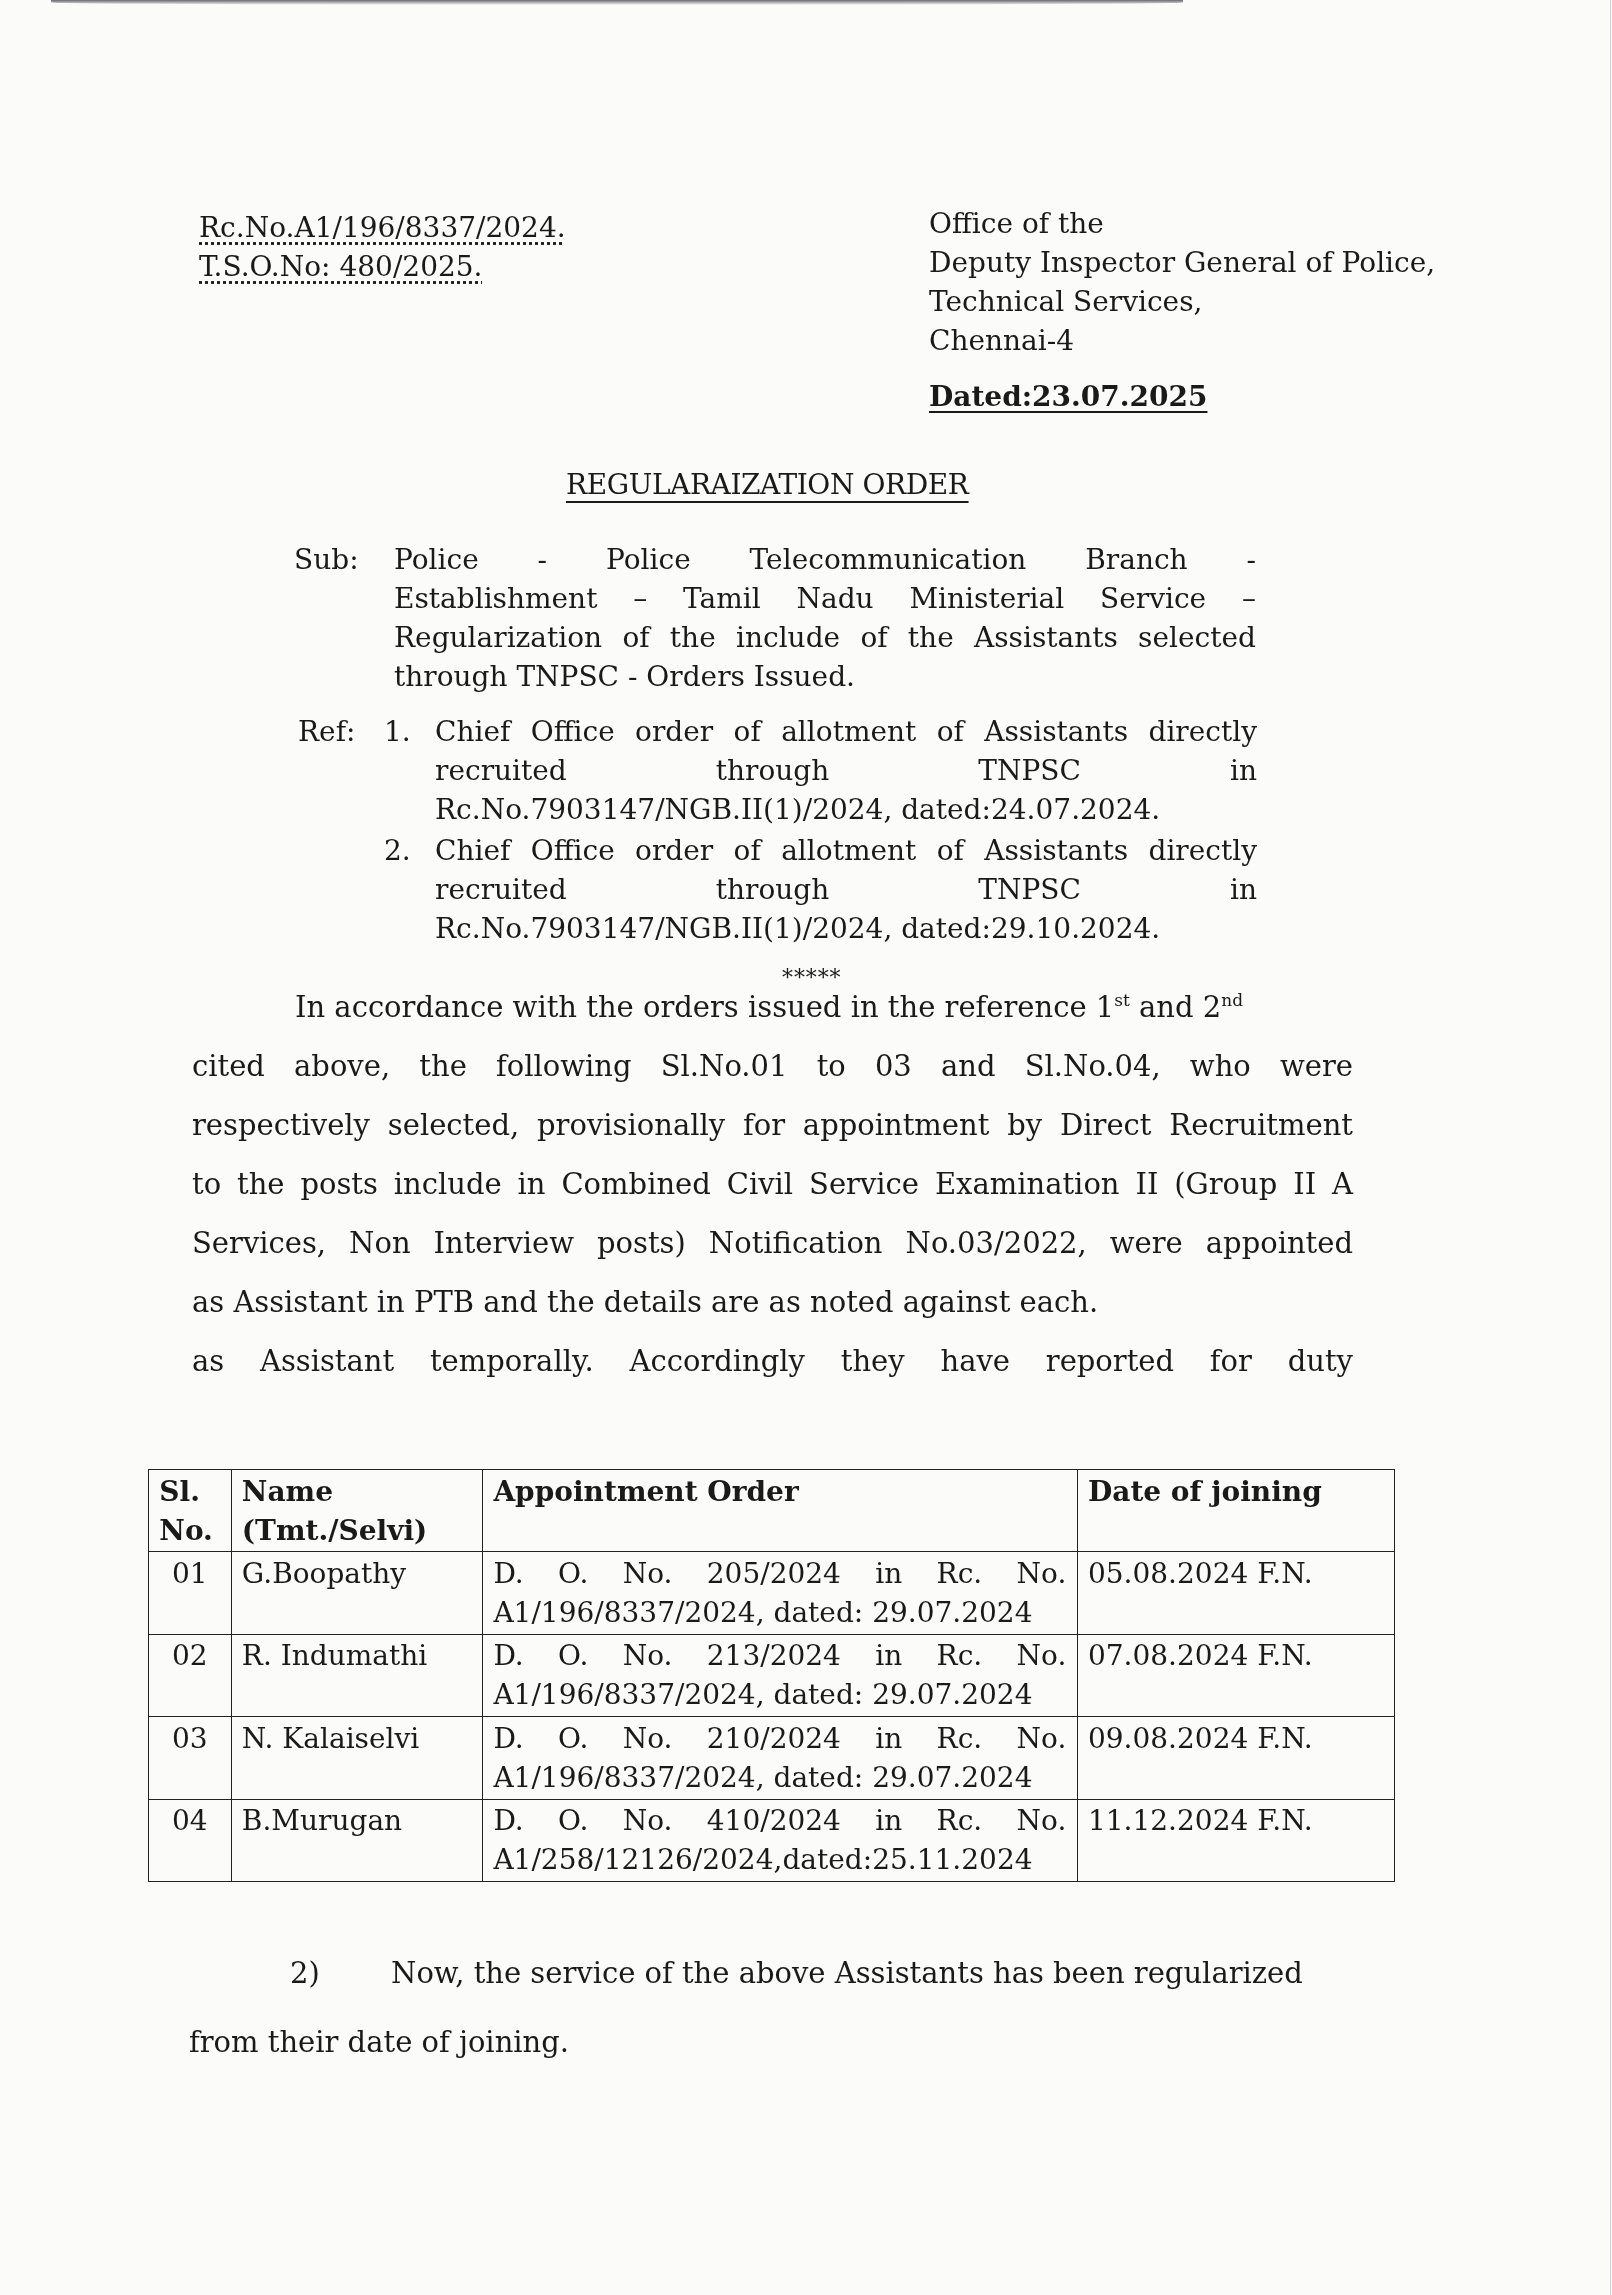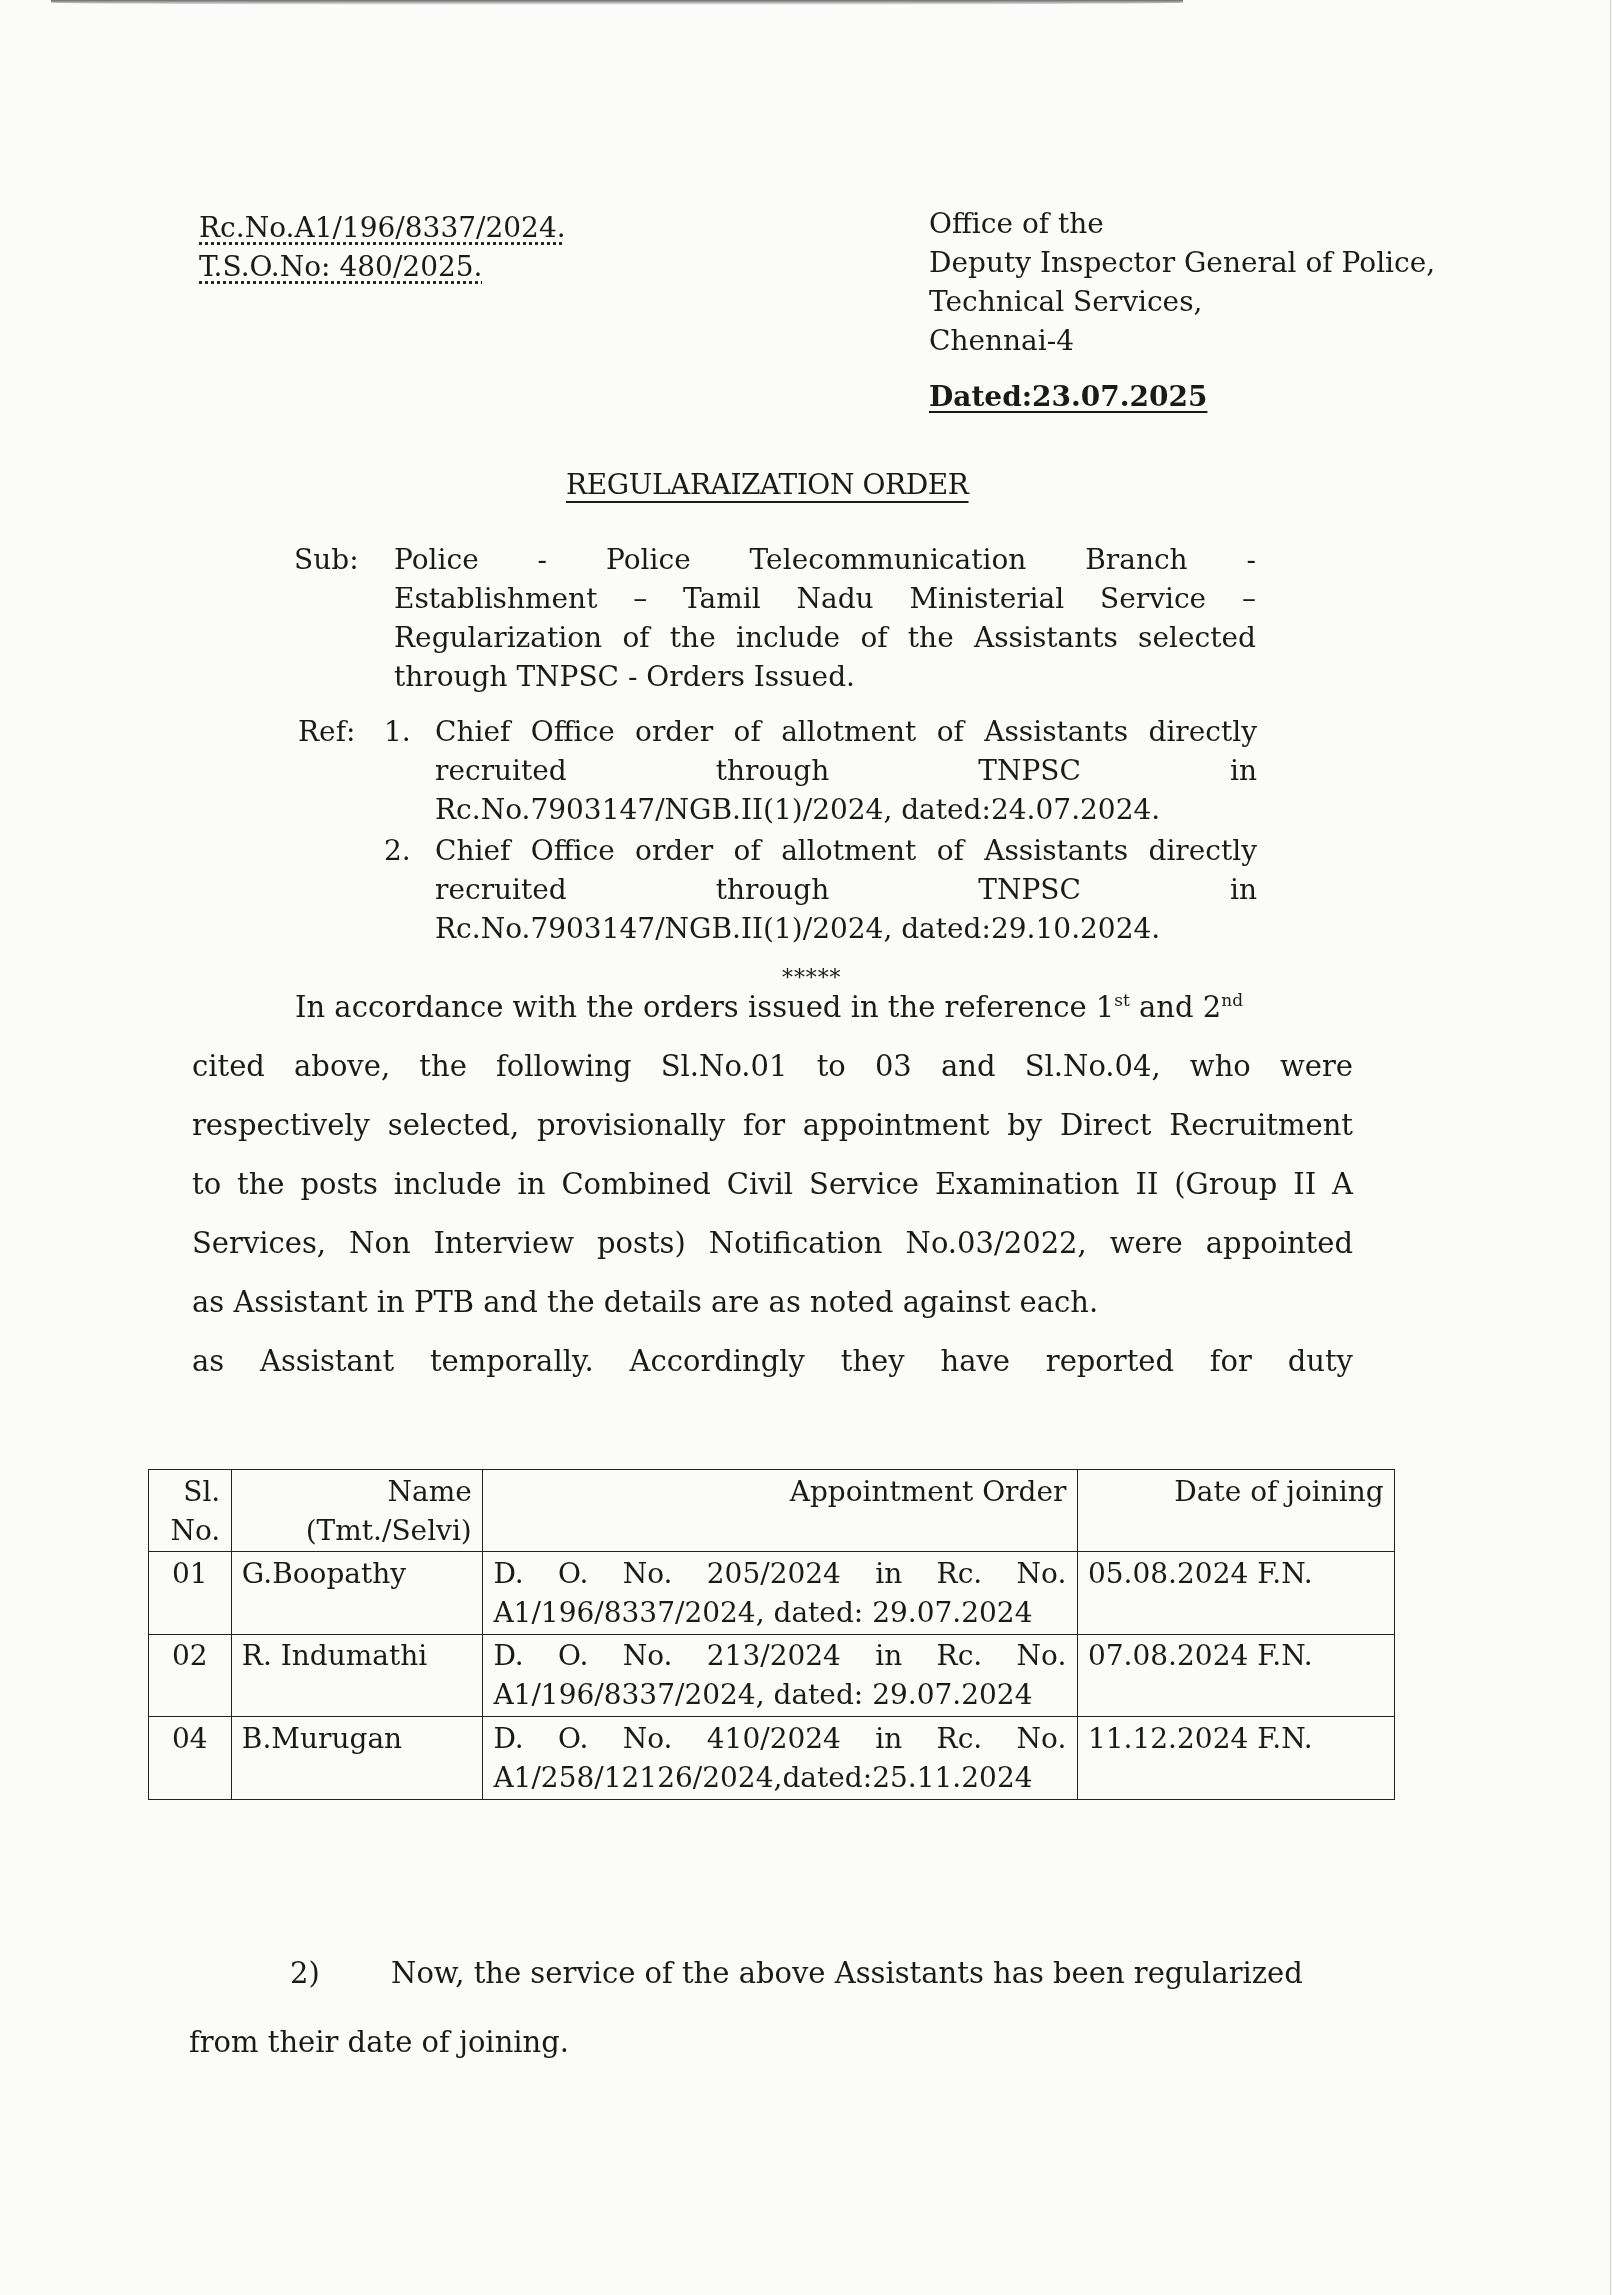--- a/index.html
+++ b/index.html
@@ -46,21 +46,21 @@
   .body-para .justify { text-align: justify; text-align-last: justify; white-space: normal; }
   sup { font-size: 17px; }
 
   table.regtable {
     position: absolute; left: 148px; top: 1469px; width: 1247px;
     border-collapse: collapse; font-size: 28px; line-height: 39px;
   }
   table.regtable td, table.regtable th {
     border: 1.7px solid #222; vertical-align: top; padding: 1.7px 10.3px;
   }
-  table.regtable th { font-weight: normal; text-align: right; margin-top: 20px; }
+  table.regtable th { font-weight: bold; text-align: left; margin-top: 20px; }
   .c-sl { width: 60px; text-align: center; }
   .c-name { width: 227px; }
   .c-order { width: 566px; }
   .c-doj { width: 292px; }
   .order-l1 { display: block; text-align: justify; text-align-last: justify; }
 
   .para2 { position: absolute; left: 189px; top: 1939px; width: 1167px; font-size: 29px; line-height: 69px; }
   .para2 .line1 { display: block; padding-left: 101px; }
   .para2 .num { position: absolute; left: 101px; top: 0; }
   .para2 .line1 .t { padding-left: 101px; }
@@ -143,20 +143,26 @@
         <td class="c-order"><span class="order-l1">D. O. No. 205/2024 in Rc. No.</span><span>A1/196/8337/2024, dated: 29.07.2024</span></td>
         <td class="c-doj">05.08.2024 F.N.</td>
       </tr>
       <tr>
         <td class="c-sl">02</td>
         <td class="c-name">R. Indumathi</td>
         <td class="c-order"><span class="order-l1">D. O. No. 213/2024 in Rc. No.</span><span>A1/196/8337/2024, dated: 29.07.2024</span></td>
         <td class="c-doj">07.08.2024 F.N.</td>
       </tr>
       <tr>
+        <td class="c-sl">03</td>
+        <td class="c-name">N. Kalaiselvi</td>
+        <td class="c-order"><span class="order-l1">D. O. No. 210/2024 in Rc. No.</span><span>A1/196/8337/2024, dated: 29.07.2024</span></td>
+        <td class="c-doj">09.08.2024 F.N.</td>
+      </tr>
+      <tr>
         <td class="c-sl">04</td>
         <td class="c-name">B.Murugan</td>
         <td class="c-order"><span class="order-l1">D. O. No. 410/2024 in Rc. No.</span><span>A1/258/12126/2024,dated:25.11.2024</span></td>
         <td class="c-doj">11.12.2024 F.N.</td>
       </tr>
     </tbody>
   </table>
 
   <div class="para2">
     <span class="num">2)</span>

